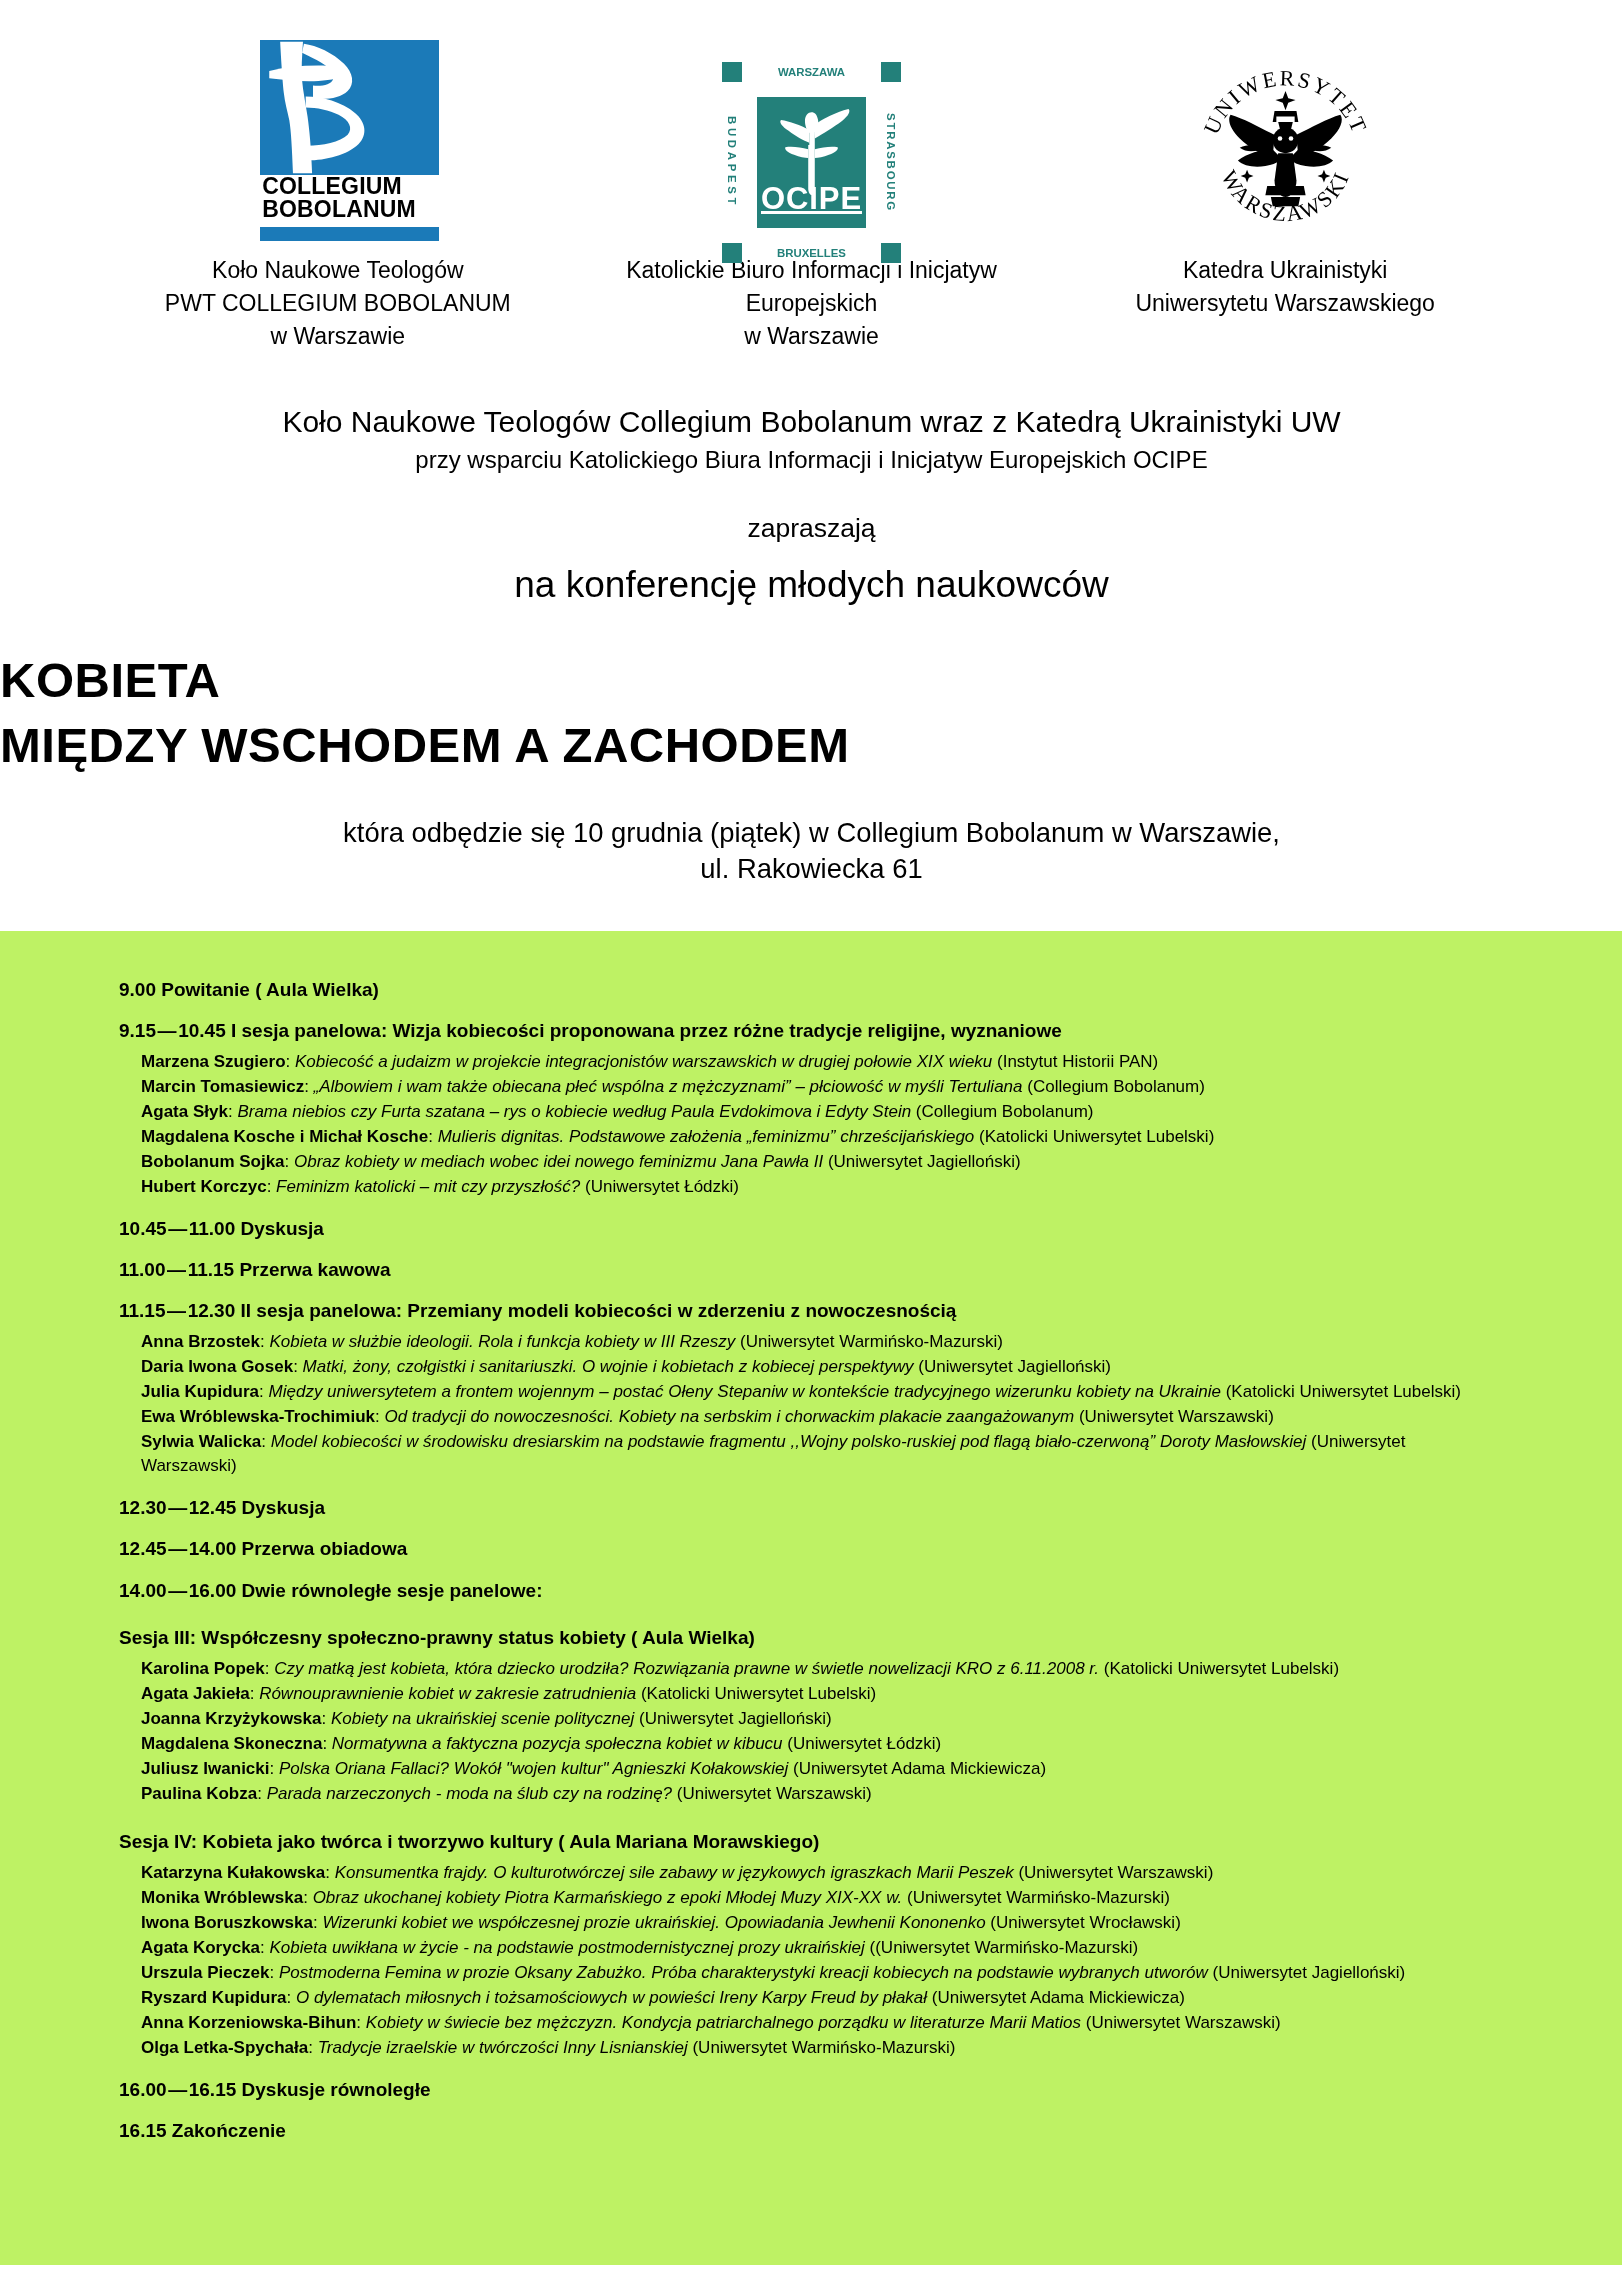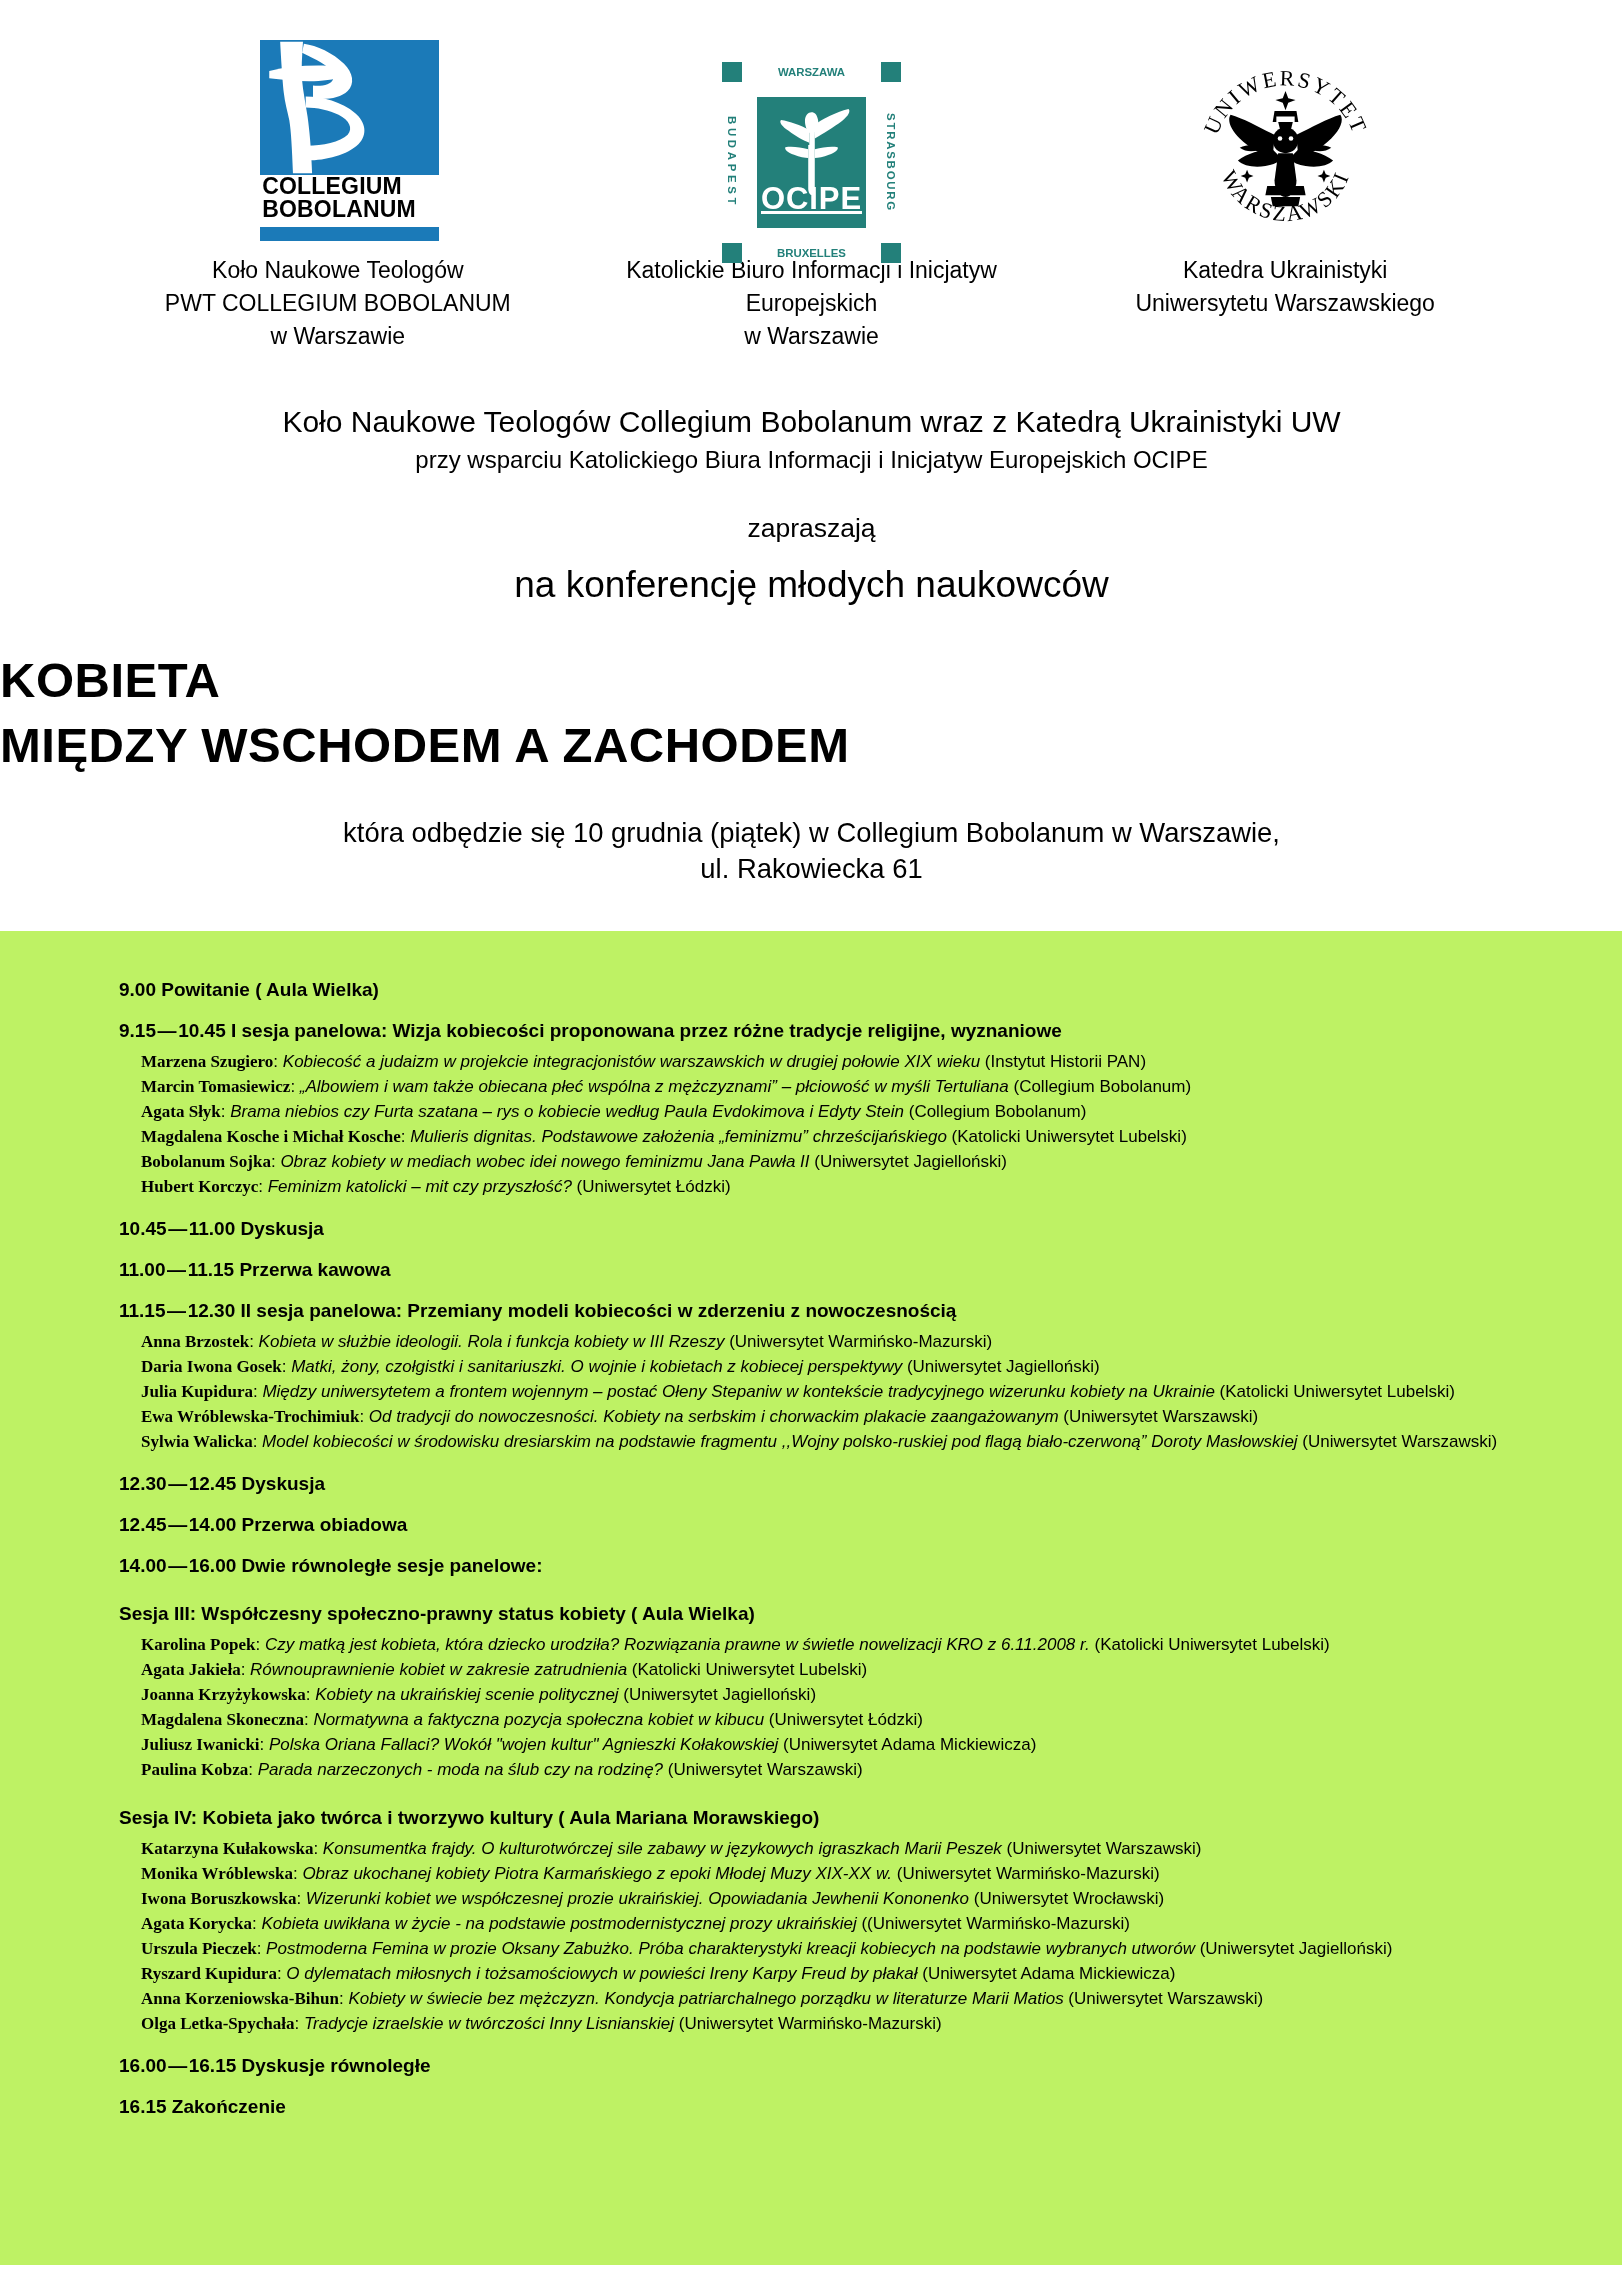--- a/index.html
+++ b/index.html
@@ -98,21 +98,21 @@
     line-height: 1.5;
     padding: 12.8px 0 2.7px 0;
   }
   .talks { margin: 1.8px 0 9.1px 0; padding-left: 22px; }
   .talk {
     font-size: 17px;
     line-height: 1.42;
     margin-bottom: 0.9px;
     text-indent: 0;
   }
-  .talk .who { font-weight: bold; font-style: normal; font-family: Liberation Serif, serif; }
+  .talk .who { font-weight: bold; font-style: normal; }
   .talk .sep { font-weight: normal; font-style: normal; }
   .talk .ttl { font-style: italic; }
   .talk .aff { font-style: normal; }
 </style>
 </head>
 <body>
 
 <div class="page">
 
   <div class="header">

